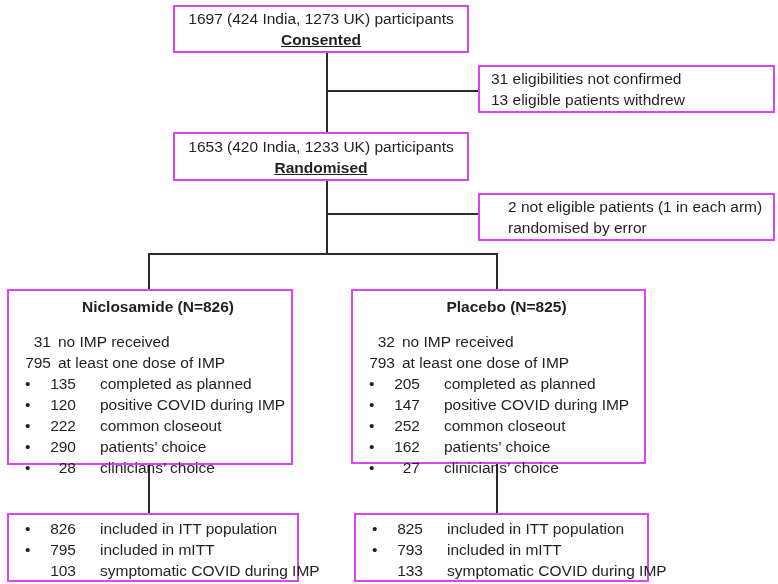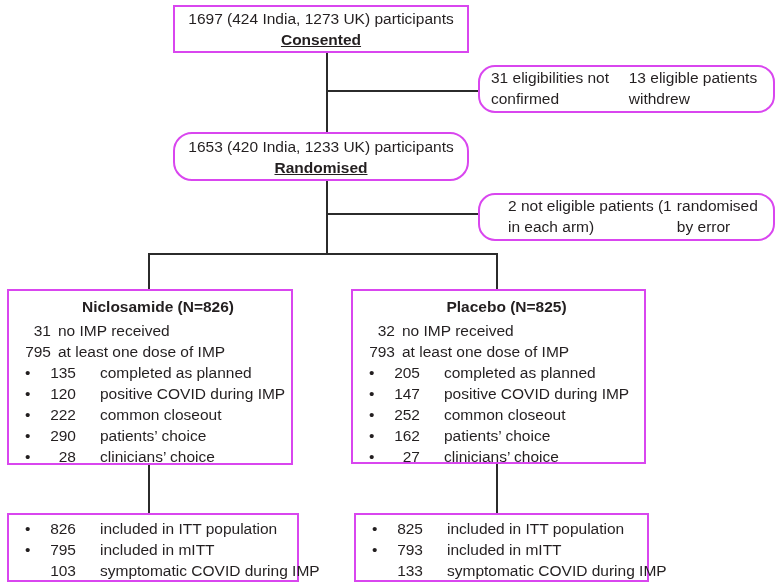--- a/index.html
+++ b/index.html
@@ -22,32 +22,31 @@
   }
   .center-box {
     display: flex;
     flex-direction: column;
     justify-content: center;
     text-align: center;
   }
   .center-box .bold-line { font-weight: bold; text-decoration: underline; }
   .side-box {
     display: flex;
-    flex-direction: row;
+    flex-direction: column;
     justify-content: center;
     text-align: left;
     padding-left: 11px;
     padding-right: 4px;
-    border-radius: 17px;
   }
   .arm-box { padding-top: 5px; }
   .arm-title {
     text-align: center;
     font-weight: bold;
-    margin-bottom: 3px;
+    margin-bottom: 14px;
     padding-left: 16px;
   }
   .prow { display: flex; }
   .pnum  { flex: 0 0 42px; text-align: right; white-space: pre; }
   .plabel { padding-left: 7px; white-space: nowrap; }
   .brow { display: flex; }
   .bdot  { flex: 0 0 31px; box-sizing: border-box; padding-left: 16px; }
   .bnum  { flex: 0 0 36px; text-align: right; white-space: pre; }
   .blabel { padding-left: 8px; white-space: nowrap; margin-left: 16px; }
   .itt-box { padding-top: 3px; }
@@ -74,21 +73,21 @@
   <div class="box center-box" style="left:173px; top:5px; width:296px; height:48px;">
     <div>1697 (424 India, 1273 UK) participants</div>
     <div class="bold-line">Consented</div>
   </div>
 
   <div class="box side-box" style="left:478px; top:65px; width:297px; height:48px;">
     <div>31 eligibilities not confirmed</div>
     <div>13 eligible patients withdrew</div>
   </div>
 
-  <div class="box center-box" style="left:173px; top:132px; width:296px; height:49px;border-radius:19px;">
+  <div class="box center-box" style="left:173px; top:132px; width:296px; height:49px;">
     <div>1653 (420 India, 1233 UK) participants</div>
     <div class="bold-line">Randomised</div>
   </div>
 
   <div class="box side-box" style="left:478px; top:193px; width:297px; height:48px;padding-left:28px;">
     <div>2 not eligible patients (1 in each arm)</div>
     <div>randomised by error</div>
   </div>
 
   <div class="box arm-box" style="left:7px; top:289px; width:286px; height:176px;">

